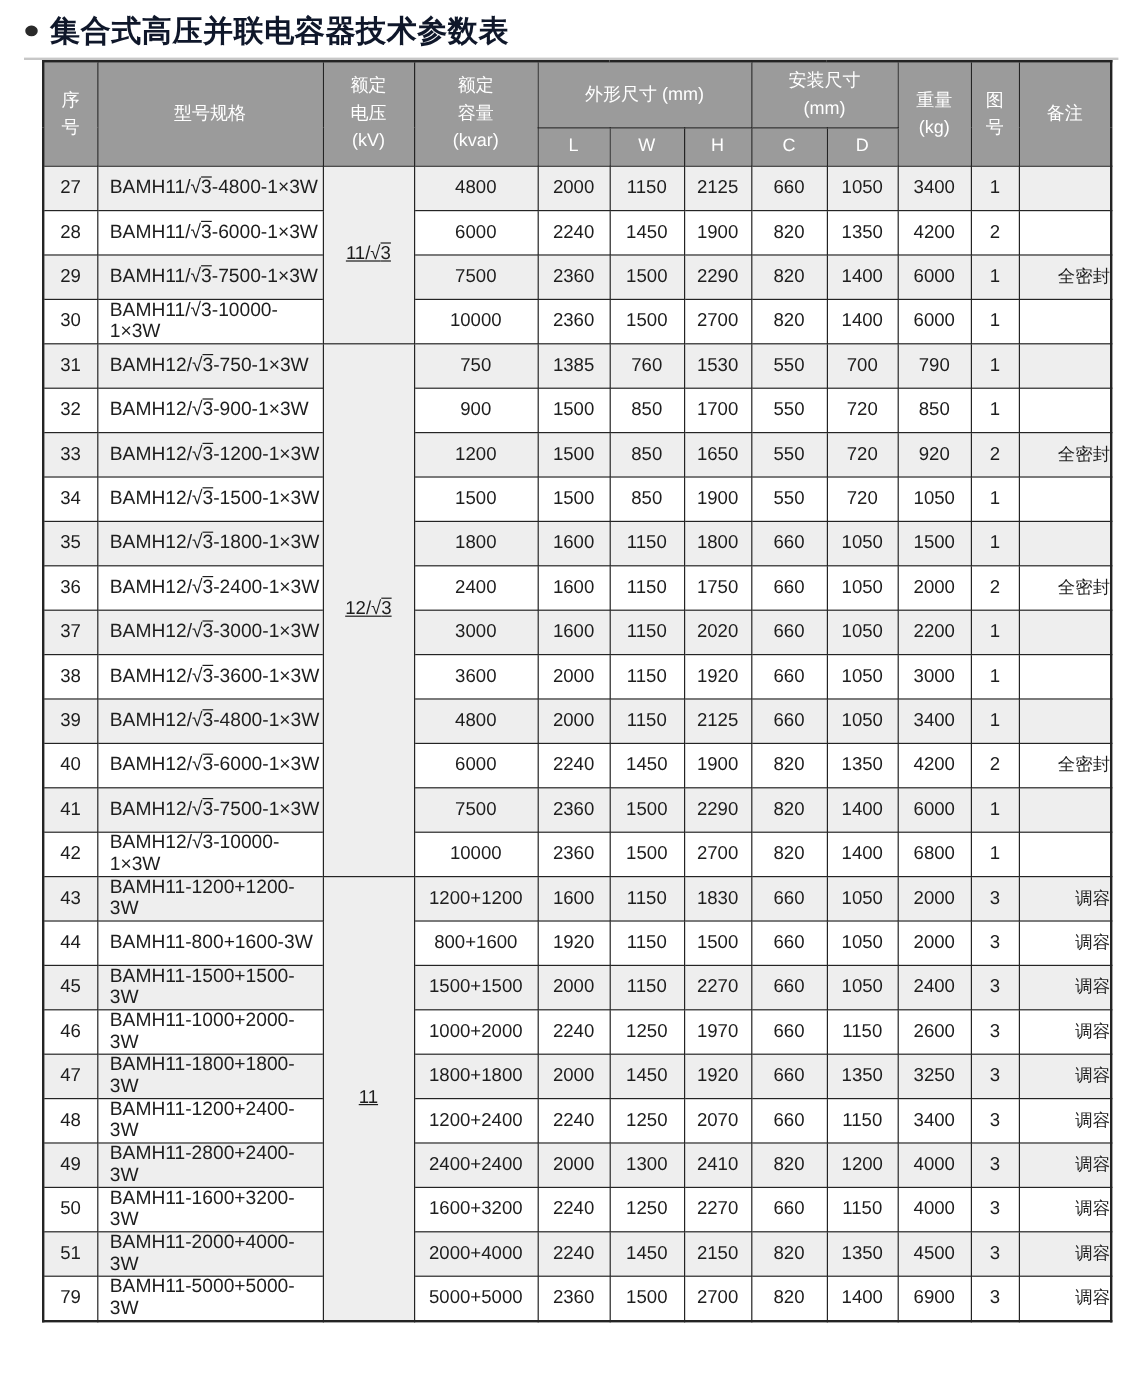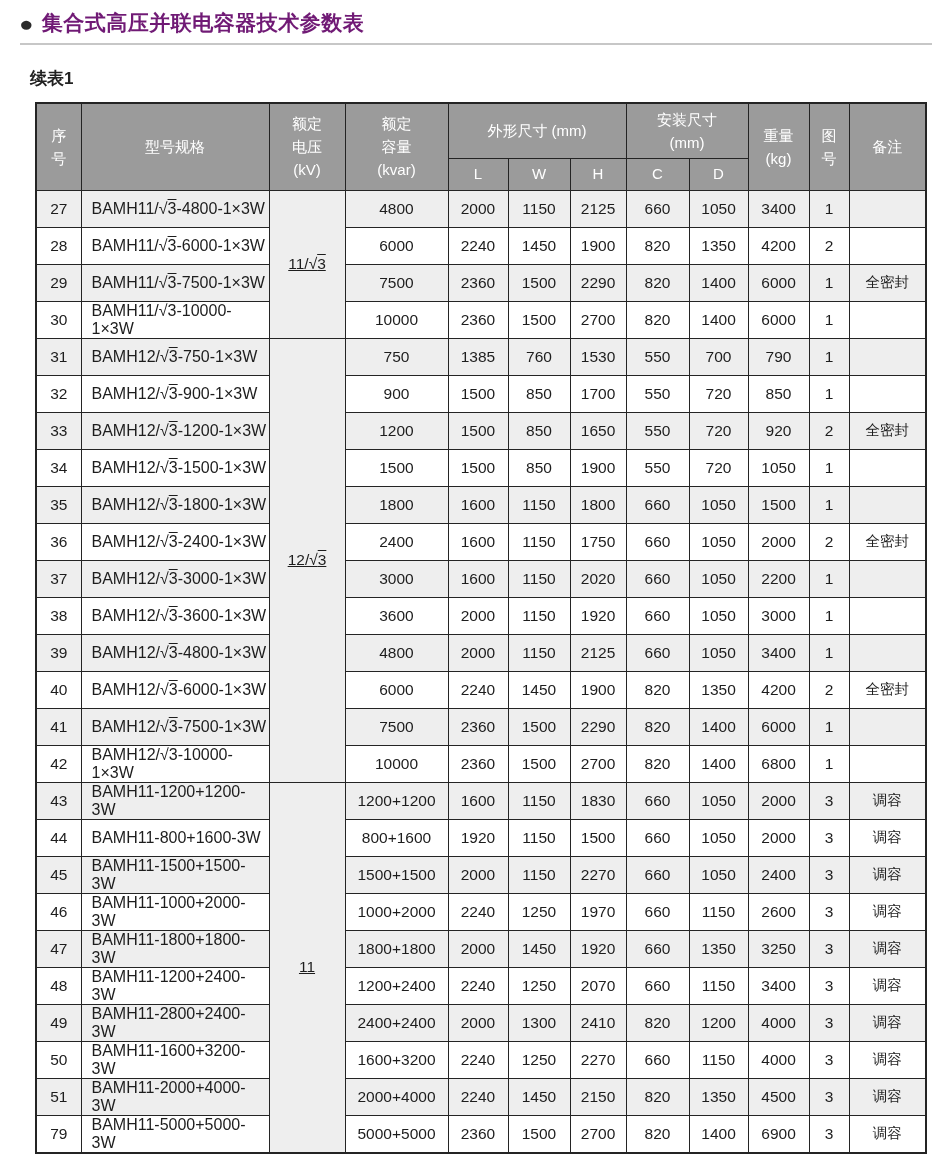--- a/index.html
+++ b/index.html
@@ -11,21 +11,21 @@
     overflow: hidden;
   }
   .page { width: 950px; height: 1158px; background: #ffffff; }
 
   .title-row {
     display: flex; align-items: center; gap: 9px;
     padding: 9px 0 0 20px;
   }
   .bullet { font-size: 21px; line-height: 1; color: #2a2a2a; transform: scaleX(1.15); }
   .page-title {
-    font-size: 21px; font-weight: bold; color: #701a75; letter-spacing: 0.5px;
+    font-size: 25px; font-weight: bold; color: #0f172a; letter-spacing: 0.5px;
   }
   .title-rule { height: 2px; background: #c7c7c7; margin: 6px 18px 0 20px; }
 
   .subtitle {
     margin: 22px 0 12px 30px;
     font-size: 17px; font-weight: bold; color: #222222;
   }
 
   table.params {
     margin-left: 35px;
@@ -49,35 +49,34 @@
     line-height: 1.55;
   }
   tr.hrow-1 { height: 55px; }
   tr.hrow-2 { height: 32px; }
   .params tbody tr { height: 37px; margin-top: 28px; }
   .params tbody td { font-size: 15px; color: #1d1d1d; background: #ffffff; }
   .params tbody td.c-num { font-size: 15.5px; }
   .params tbody td.c-model { text-align: left; padding-left: 10px; font-size: 16px; }
   .params tbody tr.stripe td { background: #eeeeee; }
   .params tbody td.c-voltage { background: #ffffff; font-size: 15.5px; text-decoration: underline; }
-  .params tbody td.c-note { font-size: 14.5px; }
+  .params tbody td.c-note { font-size: 14.5px; text-align: right; }
   .radicand { text-decoration: overline; }
 </style>
 </head>
 <body>
 
 <div class="page">
 
   <div class="title-row">
     <span class="bullet">●</span>
     <span class="page-title">集合式高压并联电容器技术参数表</span>
   </div>
   <div class="title-rule"></div>
 
-  <div class="subtitle">续表1</div>
 
   <table class="params">
     <colgroup>
       <col style="width:45px">
         <col style="width:188px">
         <col style="width:76px">
         <col style="width:103px">
       <col style="width:60px">
         <col style="width:62px">
         <col style="width:56px">

